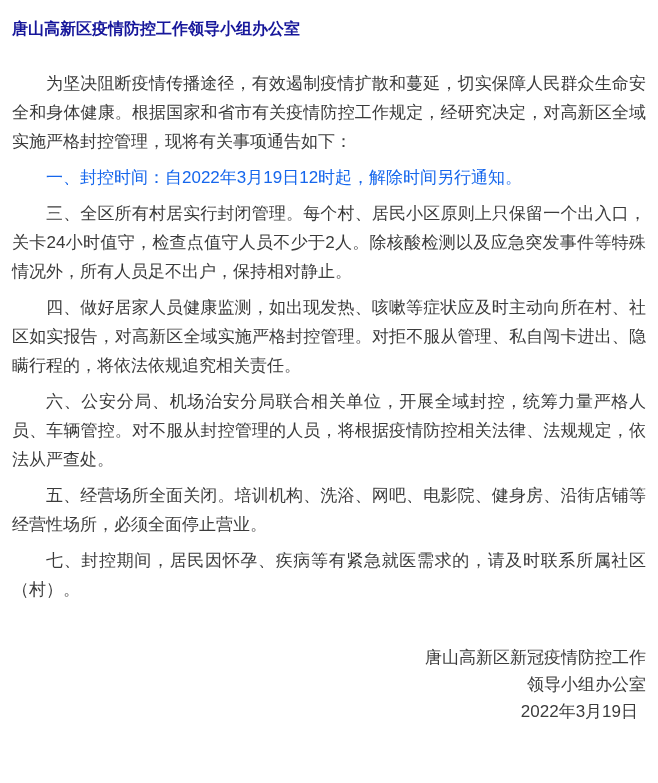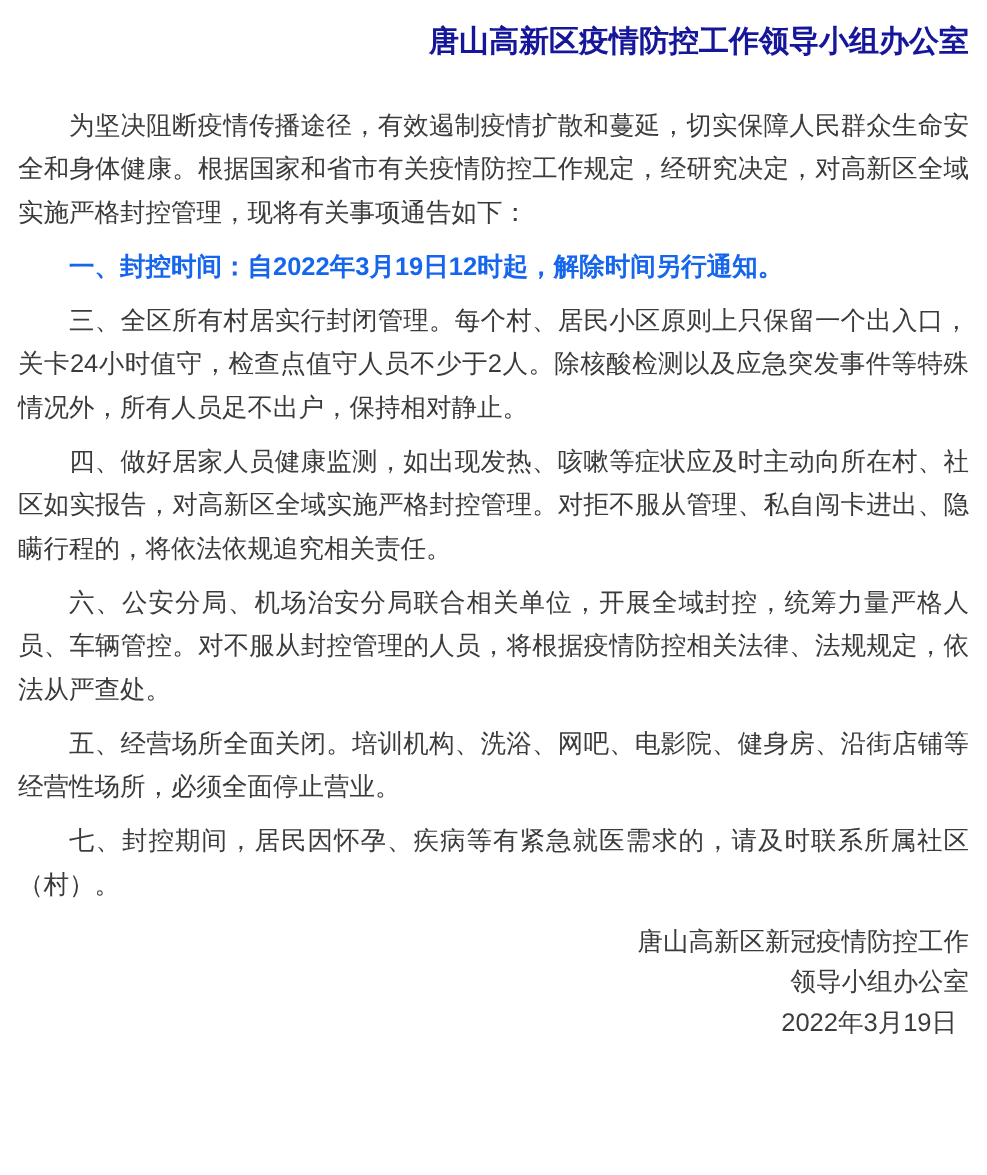--- a/index.html
+++ b/index.html
@@ -12,43 +12,43 @@
     position: relative;
     width: 658px;
     height: 783px;
     background: #ffffff;
     padding: 12px 12px 0 12px;
     overflow: hidden;
     font-family: "Liberation Sans", sans-serif;
   }
   .title {
     margin: 0;
-    text-align: right;
+    text-align: left;
     color: var(--title, #16169a);
-    font-size: 20px;
+    font-size: 16px;
     font-weight: 700;
     line-height: 33px;
   }
   .para {
     margin: 0 0 7px 0;
     color: var(--body, #3b3b3b);
     font-size: 17px;
     line-height: 29px;
     text-indent: 2em;
     text-align: justify;
   }
   .intro {
     margin-top: 24px;
   }
   .highlight {
     color: var(--highlight, #1566ec);
-    font-weight: 700;
+    font-weight: 400;
   }
   .signature {
-    margin-top: 10px;
+    margin-top: 40px;
     text-align: right;
     color: var(--body, #3b3b3b);
     font-size: 17px;
     line-height: 27px;
   }
   .signature p {
     margin: 0;
   }
   .sig-date {
     padding-right: 8px;

